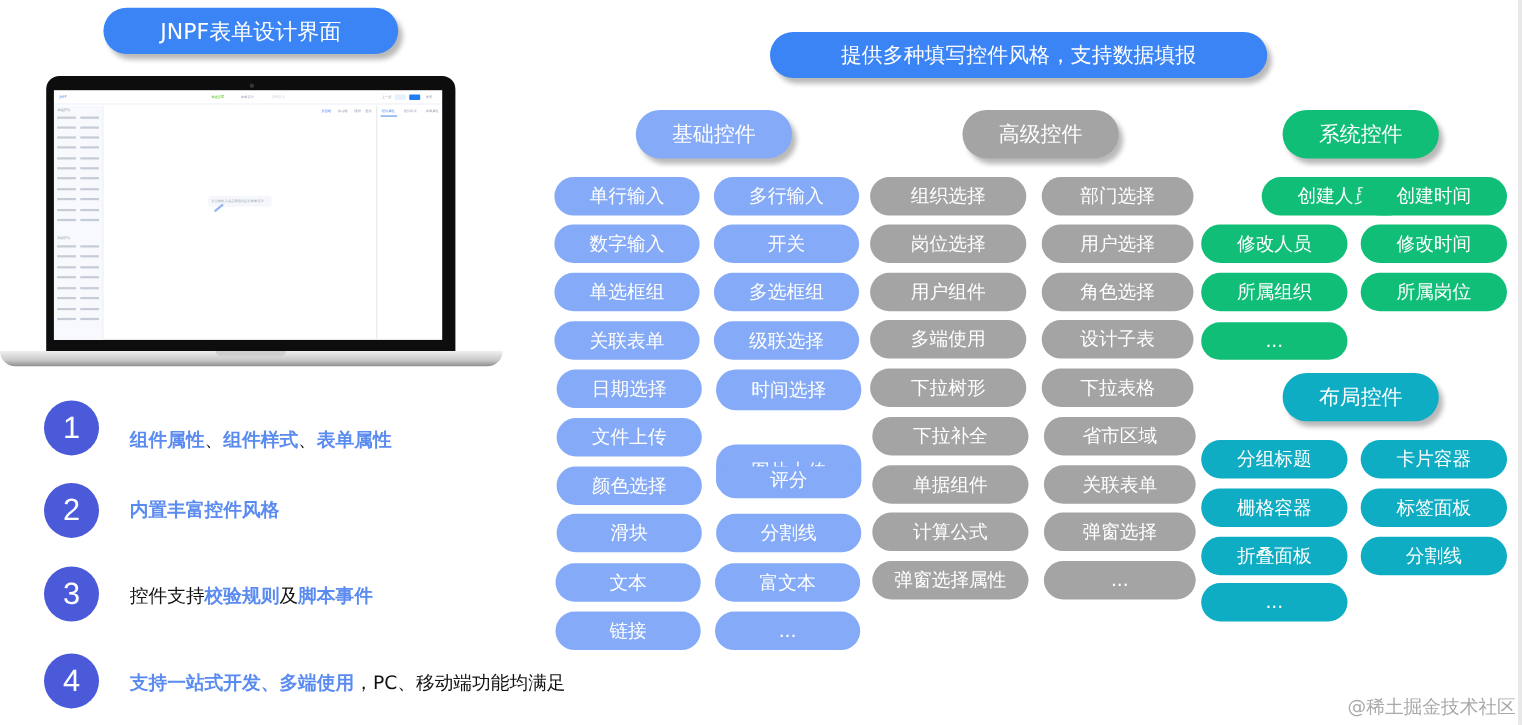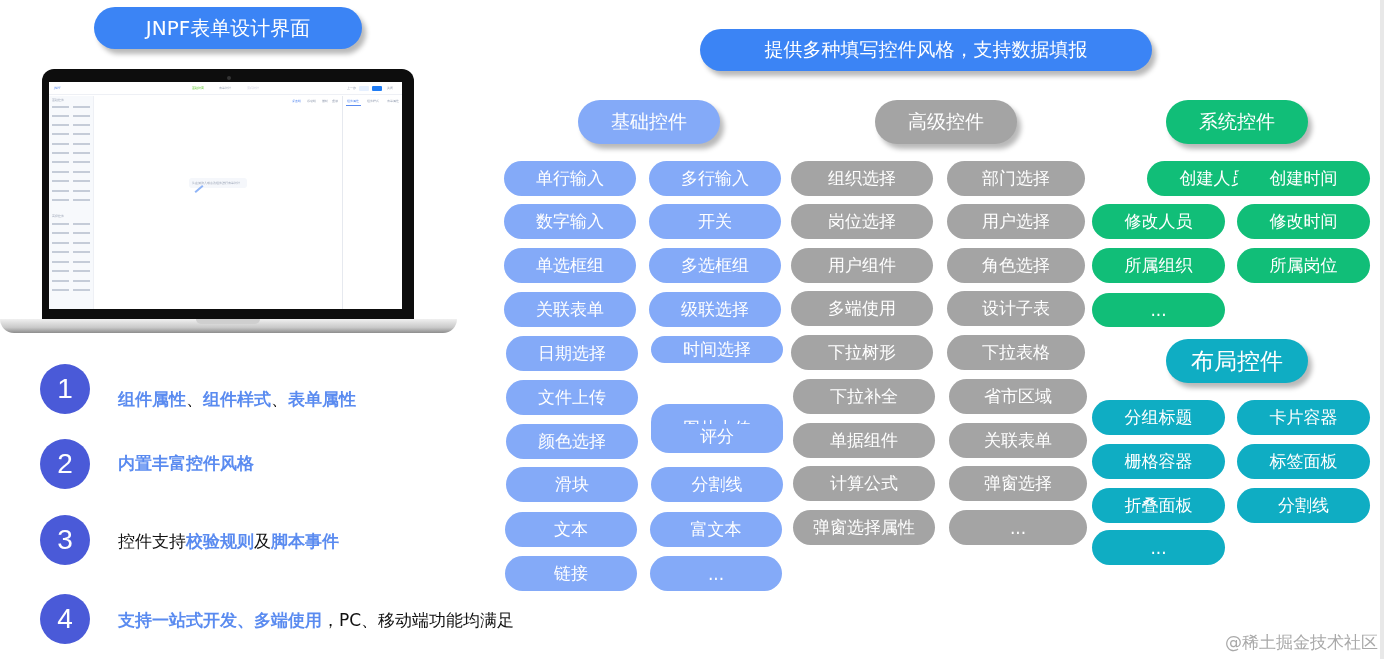--- a/index.html
+++ b/index.html
@@ -138,32 +138,32 @@
 <div class="num" style="left:40px; top:594px;">4</div>
 <div class="feat" style="left:118px; top:609px;">
   <span class="hl">支持一站式开发、多端使用</span><span>，PC、移动端功能均满足</span>
 </div>
 
 <div class="pill title-pill blue-title" style="left:700px; top:29px; width:452px; height:42px; border-radius:21px; font-size:19px;">提供多种填写控件风格，支持数据填报</div>
 
 <div class="pill title-pill basic" style="left:578px; top:100px; width:142px; height:44px; border-radius:22px; font-size:19px;">基础控件</div>
 <div class="pill title-pill adv" style="left:875px; top:100px; width:142px; height:44px; border-radius:22px; font-size:19px;">高级控件</div>
 <div class="pill title-pill sys" style="left:1166px; top:100px; width:142px; height:44px; border-radius:22px; font-size:19px;">系统控件</div>
-<div class="pill title-pill lay" style="left:1166px; top:339px; width:142px; height:44px; border-radius:22px; font-size:23px;">布局控件</div>
+<div class="pill title-pill lay" style="left:1166px; top:339px; width:142px; height:44px; border-radius:22px; font-size:19px;">布局控件</div>
 
 <div class="pill basic" style="left:504px;top:161px;width:132px;height:35px;">单行输入</div>
 <div class="pill basic" style="left:649px;top:161px;width:132px;height:35px;">多行输入</div>
 <div class="pill basic" style="left:504px;top:204px;width:132px;height:35px;">数字输入</div>
 <div class="pill basic" style="left:649px;top:204px;width:132px;height:35px;">开关</div>
 <div class="pill basic" style="left:504px;top:248px;width:132px;height:35px;">单选框组</div>
 <div class="pill basic" style="left:649px;top:248px;width:132px;height:35px;">多选框组</div>
 <div class="pill basic" style="left:504px;top:292px;width:132px;height:35px;">关联表单</div>
 <div class="pill basic" style="left:649px;top:292px;width:132px;height:35px;">级联选择</div>
 <div class="pill basic" style="left:506px;top:336px;width:132px;height:35px;">日期选择</div>
-<div class="pill basic" style="left:651px;top:336px;width:132px;height:27px;">时间选择</div>
+<div class="pill basic" style="left:651px;top:336px;width:132px;height:37px;">时间选择</div>
 <div class="pill basic" style="left:506px;top:380px;width:132px;height:35px;">文件上传</div>
 <div class="pill basic" style="left:651px;top:380px;width:132px;height:49px;margin-top:24px;">图片上传</div>
 <div class="pill basic" style="left:506px;top:424px;width:132px;height:35px;">颜色选择</div>
 <div class="pill basic" style="left:651px;top:424px;width:132px;height:25px;">评分</div>
 <div class="pill basic" style="left:506px;top:467px;width:132px;height:35px;">滑块</div>
 <div class="pill basic" style="left:651px;top:467px;width:132px;height:35px;">分割线</div>
 <div class="pill basic" style="left:505px;top:512px;width:132px;height:35px;text-align:right;">文本</div>
 <div class="pill basic" style="left:650px;top:512px;width:132px;height:35px;">富文本</div>
 <div class="pill basic" style="left:505px;top:556px;width:132px;height:35px;">链接</div>
 <div class="pill basic" style="left:650px;top:556px;width:132px;height:35px;">...</div>

